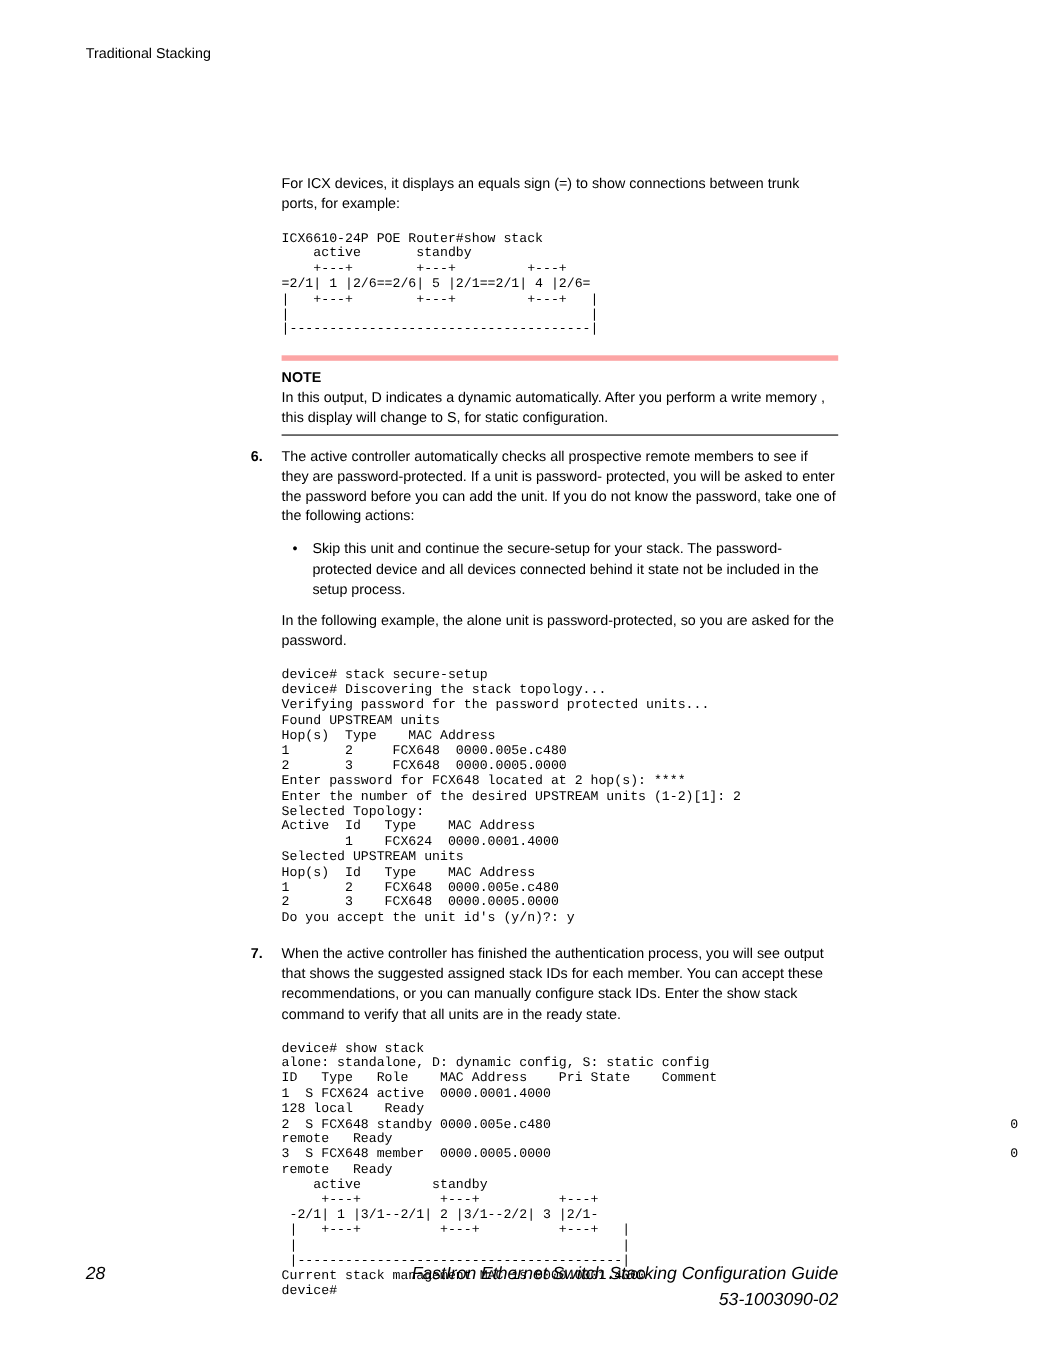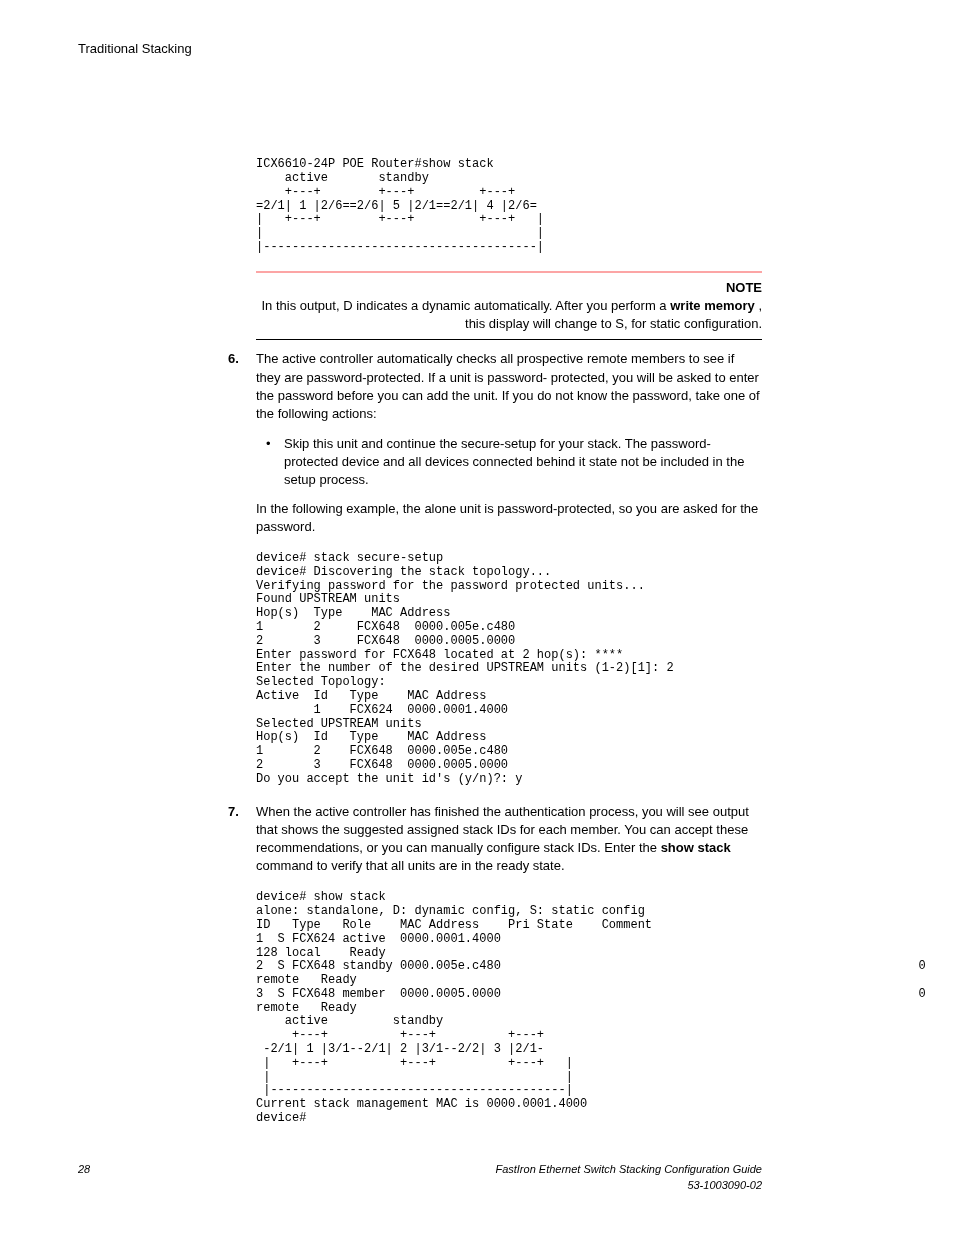--- a/index.html
+++ b/index.html
@@ -29,25 +29,24 @@
       margin-bottom: 12px;
     }
     pre {
       font-family: "Courier New", Courier, monospace;
       font-size: 12px;
       line-height: 1.15;
       white-space: pre;
       margin: 16px 0;
     }
     .note-box {
-      border-top: 2px solid #fca5a5;
+      border-top: 5px solid #fca5a5;
       border-bottom: 1px solid #000;
       padding: 6px 0;
       margin: 16px 0 10px 0;
-      text-align: right;
     }
     .note-label {
       font-weight: bold;
       font-size: 13px;
     }
     .ordered {
       position: relative;
     }
     .step-number {
       position: absolute;
@@ -66,49 +65,50 @@
       position: relative;
       margin-bottom: 6px;
     }
     ul.bullets li::before {
       content: "•";
       position: absolute;
       left: -18px;
       font-size: 13px;
     }
     .bold {
-      font-weight: bold;
+      font-weight: normal;
     }
     .footer {
       position: absolute;
       bottom: 42px;
       left: 78px;
       right: 78px;
       display: flex;
       justify-content: space-between;
       font-style: italic;
-      font-size: 11px;
+      font-size: 16px;
       gap: 30px;
     }
     .footer-right {
       text-align: right;
       margin-left: 24px;
     }
     .pagenum {
       font-style: italic;
     }
   </style>
 </head>
 <body>
 
 <div class="page">
   <div class="header-title">Traditional Stacking</div>
 
   <div class="content">
 
+    <div class="body-text">For ICX devices, it displays an equals sign (=) to show connections between trunk ports, for example:</div>
 
     <pre>ICX6610-24P POE Router#show stack
     active       standby
     +---+        +---+         +---+
 =2/1| 1 |2/6==2/6| 5 |2/1==2/1| 4 |2/6=
 |   +---+        +---+         +---+   |
 |                                      |
 |--------------------------------------|</pre>
 
     <div class="note-box">

